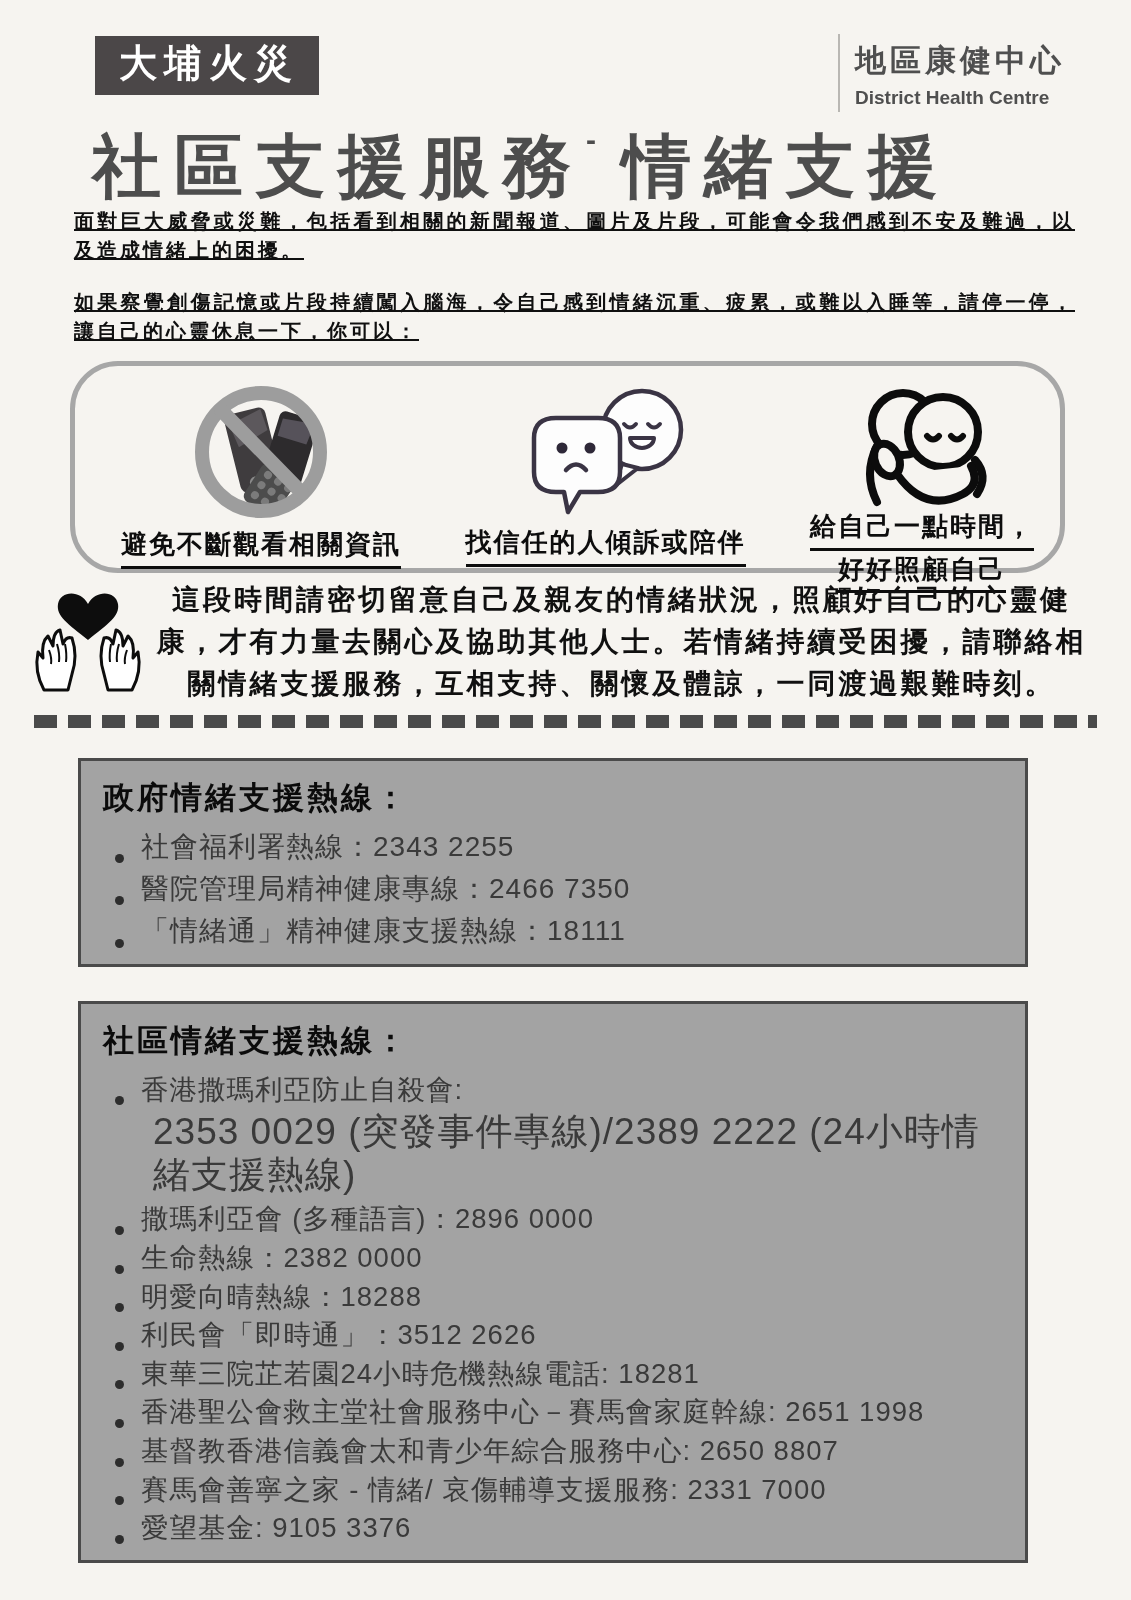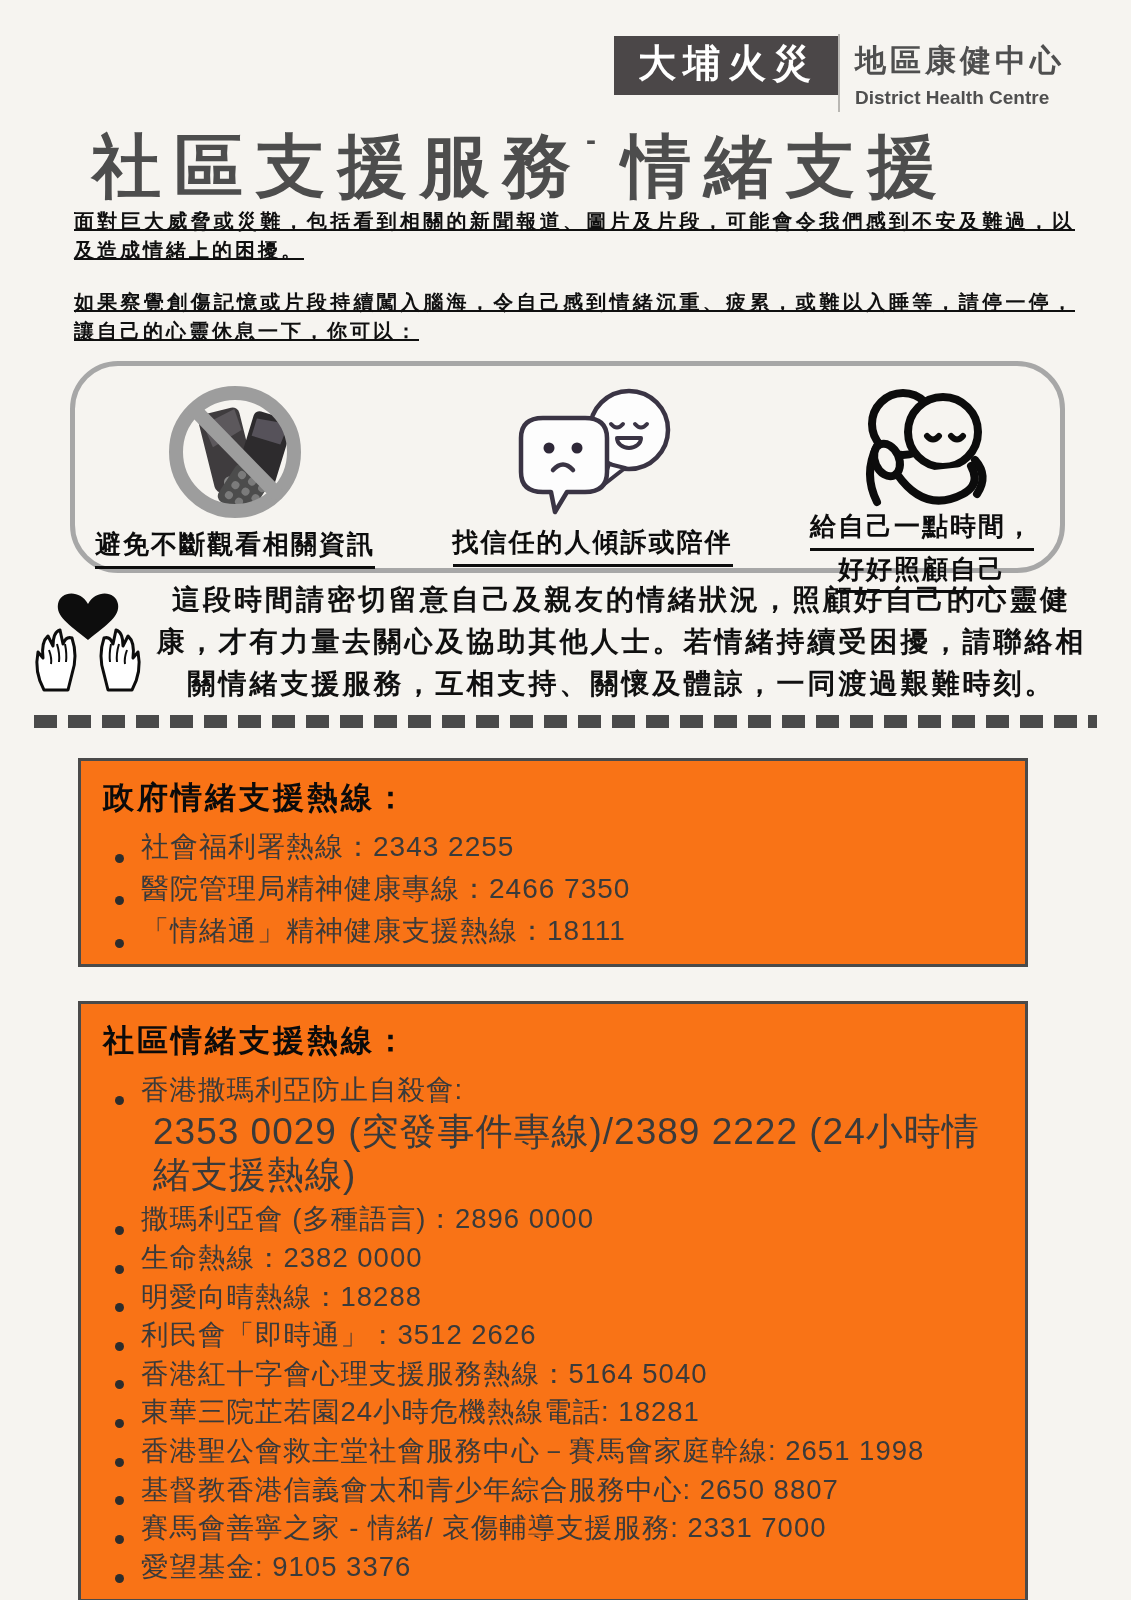--- a/index.html
+++ b/index.html
@@ -7,21 +7,21 @@
   body {
     width:1131px; height:1600px;
     background:#f6f4f0;
     font-family:"Liberation Sans", sans-serif;
     color:#1c1c1c;
     overflow:hidden;
     position:relative;
   }
 
   
-  .header { display:flex; justify-content:flex-end; align-items:flex-start; padding:36px 66px 0 95px; }
+  .header { display:flex; justify-content:space-between; align-items:flex-start; padding:36px 66px 0 95px; }
   .badge {
     background:#4b4748; color:#ffffff;
     font-size:38px; font-weight:bold; letter-spacing:7px;
     padding:7px 20px 10px 24px; line-height:1.1;
   }
   .logo { display:flex; align-items:flex-start; gap:15px; margin-top:-6px; }
   .logo-left { display:flex; flex-direction:column; align-items:center; width:96px; }
   .logo-zh { font-size:14px; font-weight:bold; color:#5a5a5a; letter-spacing:2px; margin-top:3px; white-space:nowrap; }
   .logo-en { font-size:7px; font-weight:bold; color:#6a6a6a; text-align:center; line-height:1.4; letter-spacing:.5px; }
   .logo-divider { width:2px; height:78px; background:#b9b7b3; margin-top:4px; }
@@ -34,21 +34,21 @@
   .title-dash { font-size:30px; vertical-align:40px; letter-spacing:0; margin:0 26px 0 2px; }
 
   
   .para { margin:4px 56px 0 74px; font-size:20px; font-weight:bold; color:#101010; line-height:1.42; letter-spacing:3px; text-align:justify;text-decoration:underline; }
   .para.second { margin-top:24px; }
 
   
   .tips-box {
     margin:16px 66px 0 70px;
     border:5px solid #a7a7a7; border-radius:48px;
-    padding:14px 26px 10px 20px;
+    padding:14px 26px 10px 46px;
     display:flex; justify-content:space-between; align-items:flex-start;
     height:212px;
   }
   .tip { display:flex; flex-direction:column; align-items:center; }
   .tip-caption { font-size:26px; font-weight:bold; letter-spacing:2px; color:#0d0d0d; white-space:nowrap; text-align:center; line-height:1.45; }
   .tip-caption .u { border-bottom:3px solid #0d0d0d; padding-bottom:2px; display:inline-block; }
   .tip1 svg { margin-top:2px; }
   .tip3 .tip-caption { margin-top:-4px; }
 
   
@@ -56,21 +56,21 @@
   .care-icon { flex:none; margin-top:2px; }
   .care-text { font-size:28px; font-weight:bold; color:#101010; line-height:1.5; letter-spacing:3px; text-align:center; margin:2px 8px 0 6px; }
 
   
   .divider {
     margin:10px 34px 0 34px; height:13px;
     background:repeating-linear-gradient(90deg,#4a4a4a 0,#4a4a4a 23px,transparent 23px,transparent 34px);
   }
 
   
-  .panel { margin:30px 0 0 78px; width:950px; border:3px solid #4a4a4a; padding:16px 24px 16px 22px; background:#f97316; }
+  .panel { margin:30px 0 0 78px; width:950px; border:3px solid #4a4a4a; padding:16px 24px 16px 22px; background:#a3a3a3; }
   .panel.second { margin-top:34px; }
   .panel-title { font-size:31px; font-weight:bold; color:#0b0b0b; letter-spacing:3px; }
   .hotline-list { list-style:none; margin:12px 0 0; padding:0 0 0 12px; }
   .hotline-list li { display:flex; align-items:flex-end; font-size:28px; color:#3a3a3a; margin-top:10px; letter-spacing:1px; line-height:1.15; }
   .panel.second .hotline-list li { margin-top:7px; font-size:27.5px; }
   .bullet { width:9px; height:9px; border-radius:50%; background:#2d2d2d; flex:none; margin:11px 17px 0 0; }
   .cont { margin-left:26px; padding-left:12px; }
   .panel.second .cont { font-size:37px; color:#3a3a3a; letter-spacing:1px; margin-top:6px; line-height:1.15; }
 </style>
 </head>
@@ -222,24 +222,20 @@
     <li>
         <span class="bullet"></span>
         <span>明愛向晴熱線：18288</span>
       </li>
     <li>
         <span class="bullet"></span>
         <span>利民會「即時通」：3512 2626</span>
       </li>
     <li>
         <span class="bullet"></span>
-        <span>香港紅十字會心理支援服務熱線：5164 5040</span>
-      </li>
-    <li>
-        <span class="bullet"></span>
         <span>東華三院芷若園24小時危機熱線電話: 18281</span>
       </li>
     <li>
         <span class="bullet"></span>
         <span>香港聖公會救主堂社會服務中心－賽馬會家庭幹線: 2651 1998</span>
       </li>
     <li>
         <span class="bullet"></span>
         <span>基督教香港信義會太和青少年綜合服務中心: 2650 8807</span>
       </li>

